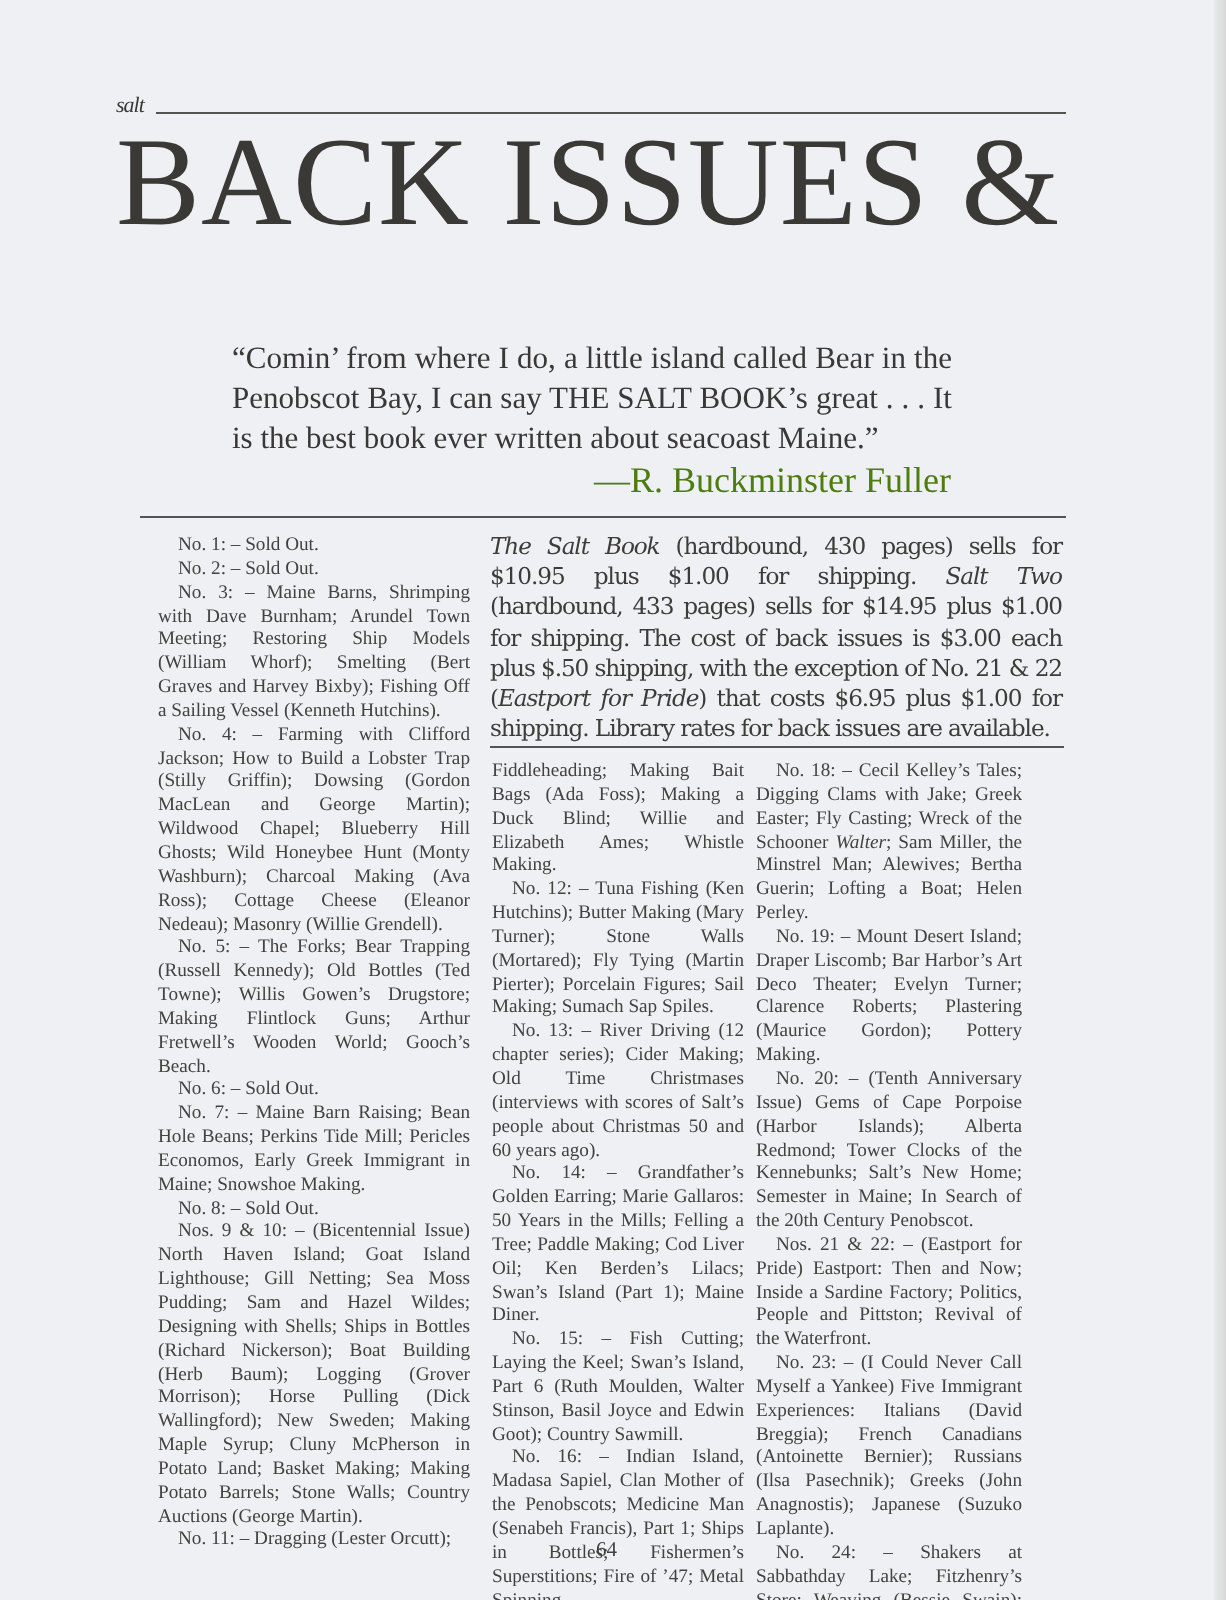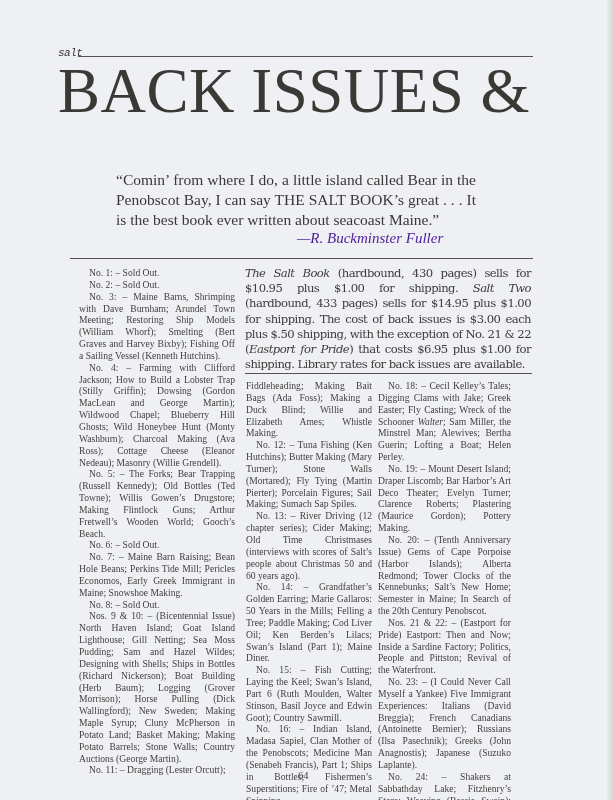--- a/index.html
+++ b/index.html
@@ -8,39 +8,39 @@
     background: #eef0f4;
     font-family: "Liberation Serif", "DejaVu Serif", serif;
     color: #3a3836;
     position: relative;
   }
   .page { position: absolute; left: 0; top: 0; width: 613px; height: 800px; }
   .running-head { position: absolute; left: 58px; top: 47px; width: 475px; height: 14px; }
   .running-head .salt {
     position: absolute; left: 0; top: 0;
     font-style: italic; font-size: 11px; color: #3a3836;
-    font-family: Liberation Mono, monospace; letter-spacing: -0.5px;
+    font-family: Liberation Serif, serif; letter-spacing: -0.5px;
   }
   .running-head .rule {
     position: absolute; left: 20px; right: 0; top: 9px; height: 1px; background: #55534f;
   }
   .title {
     position: absolute; left: 58px; top: 66px; width: 480px;
     font-size: 63px; line-height: 50px; color: #3b3936;
     font-family: "Liberation Serif", serif; font-weight: normal; margin: 0;
     letter-spacing: 0.5px;
   }
   .quote {
     position: absolute; left: 116px; top: 170px; width: 360px;
     font-size: 15.5px; line-height: 20px; color: #3a3836;
     text-align: justify; text-align-last: left;
   }
   .attribution {
     position: absolute; left: 297px; top: 230px;
-    font-style: italic; font-size: 15px; color: #4c1d95;
+    font-size: 18px; color: #4d7c0f;
   }
   .top-rule { position: absolute; left: 70px; top: 258px; width: 463px; height: 1px; background: #55534f; }
   .col {
     position: absolute; font-size: 9.6px; line-height: 11.85px; color: #44423f;
     text-align: justify;
   }
   .col p { margin: 0; text-indent: 10px; }
   .col1 { left: 79px; top: 267px; width: 156px; }
   .col2 { left: 246px; top: 380px; width: 126px; }
   .col3 { left: 378px; top: 380px; width: 133px; }

